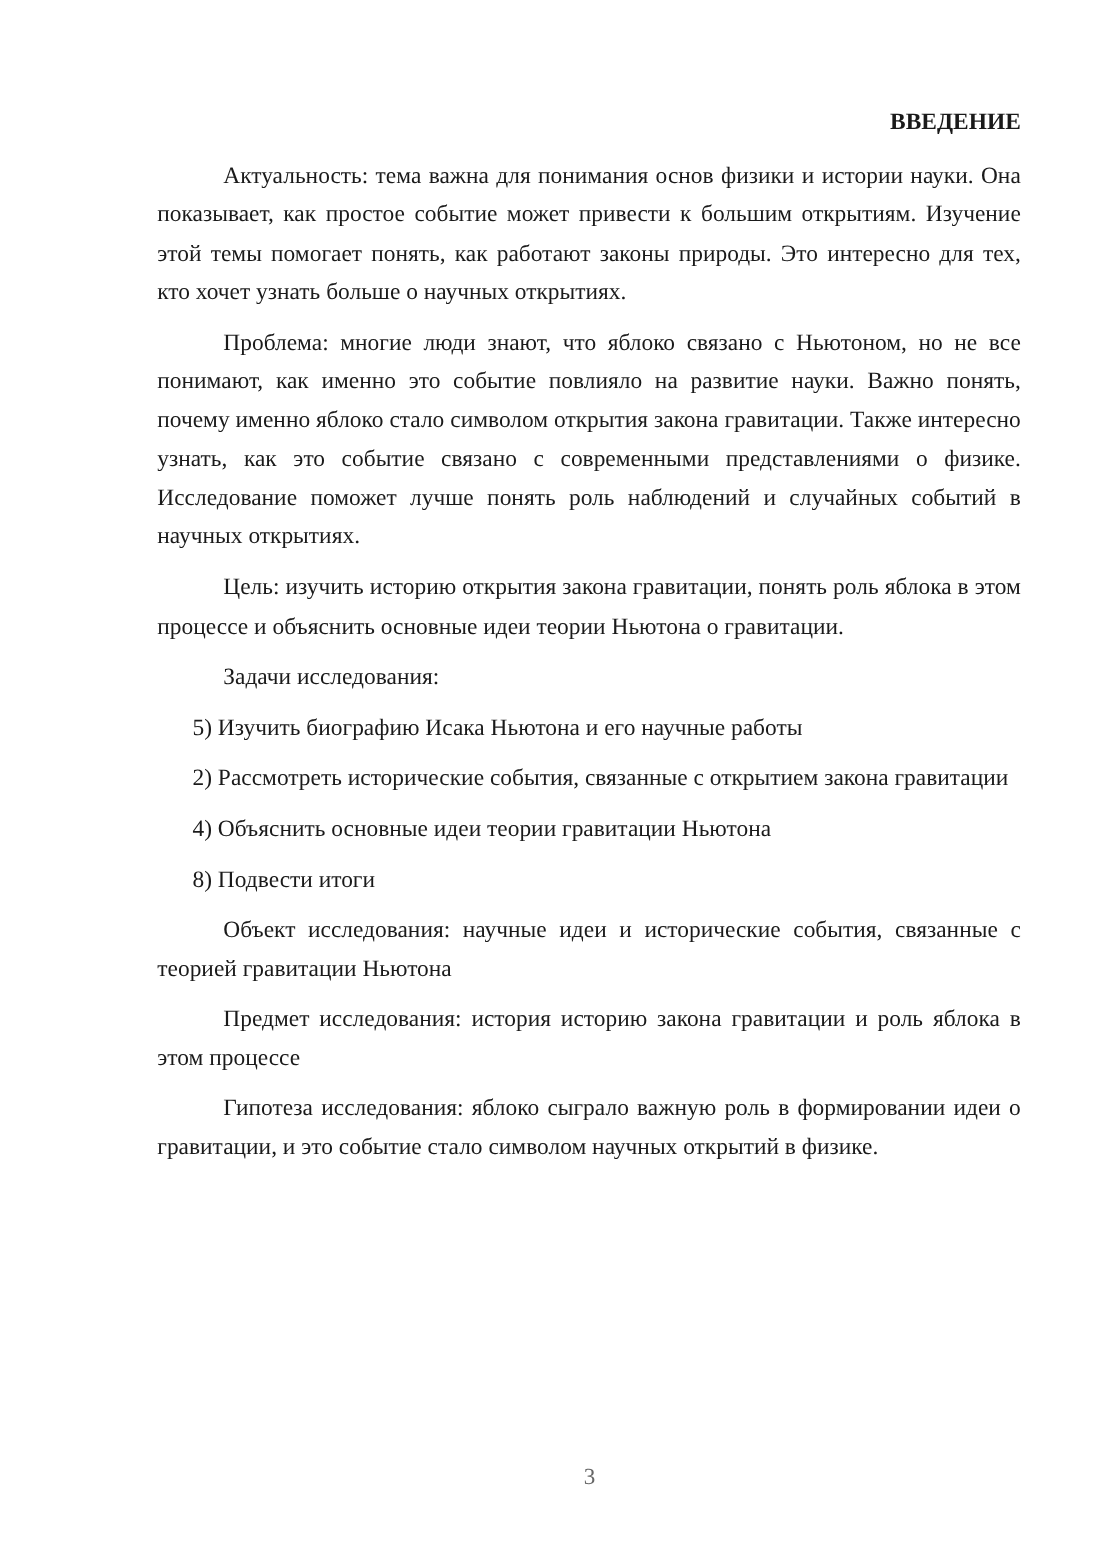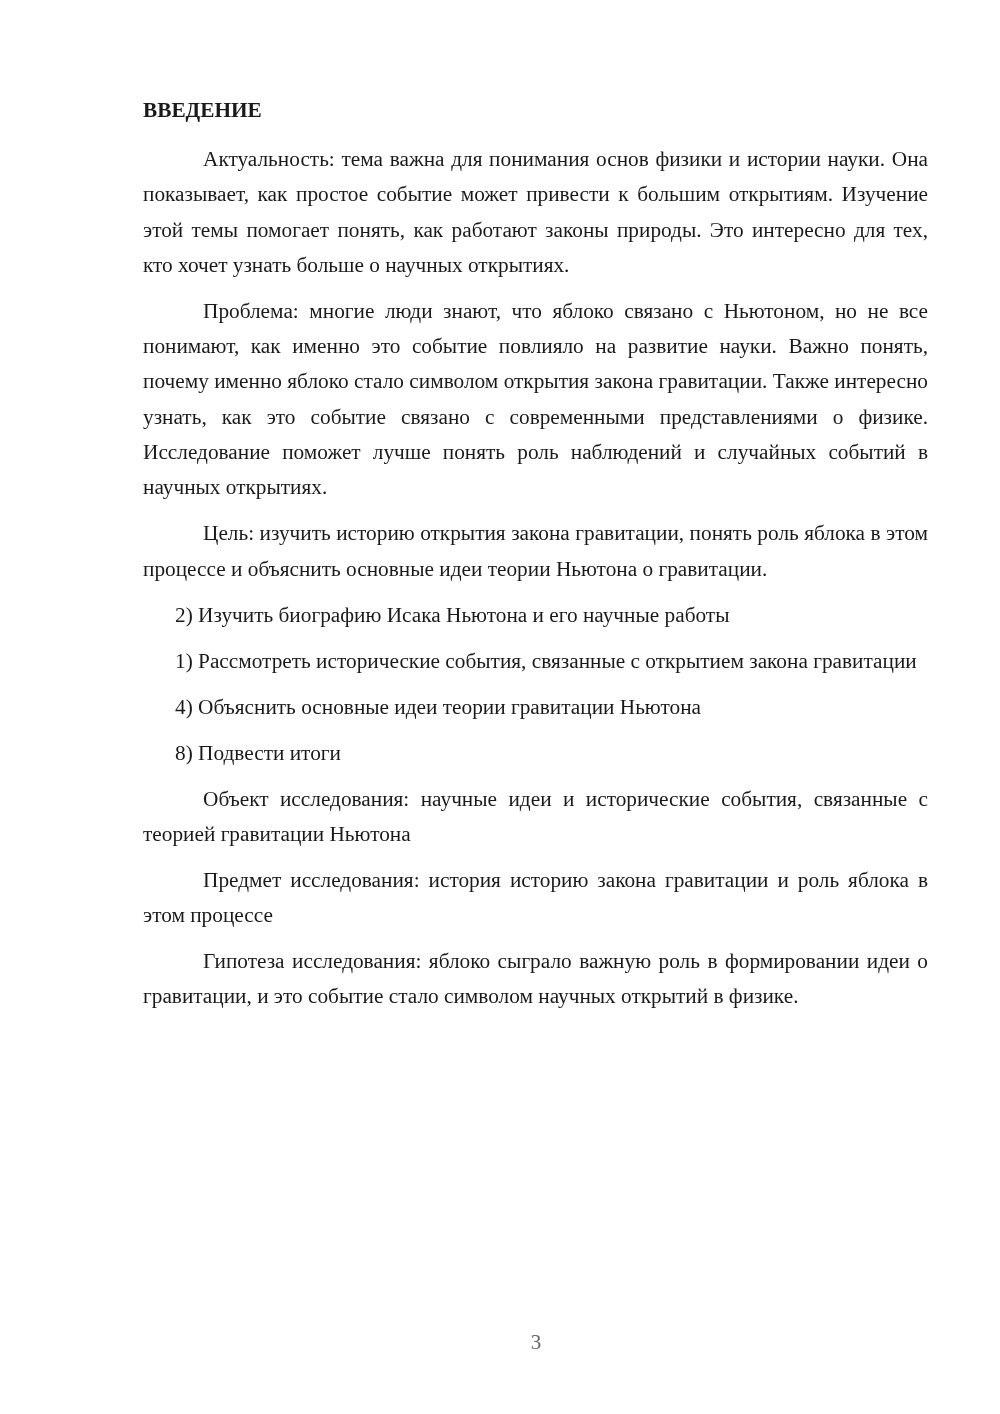--- a/index.html
+++ b/index.html
@@ -6,21 +6,21 @@
   body { width: 1000px; height: 1414px; position: relative; overflow: hidden; }
   .page {
     position: absolute; left: 0; top: 0; width: 1000px; height: 1414px; background: #fff;
     font-family: "Liberation Serif", "DejaVu Serif", serif; color: #1a1a1a;
   }
   .content {
     position: absolute; left: 143px; top: 93px; width: 785px;
     font-size: 21.3px; line-height: 35.3px;
   }
   .title {
-    text-align: left; font-weight: bold; font-size: 21.3px; line-height: 35px;
+    text-align: right; font-weight: bold; font-size: 21.3px; line-height: 35px;
     margin: 0 0 14px 0; letter-spacing: 0px;
   }
   .p {
     text-align: justify; text-indent: 60px; margin: 0 0 10.7px 0;
   }
   .p.left { text-align: left; }
   .li {
     margin: 0 0 10.7px 0; text-indent: 32px; text-align: justify;
   }
   .pagenum {
@@ -31,23 +31,24 @@
 </head>
 <body>
 
 <div class="page">
   <div class="content">
     <div class="title">ВВЕДЕНИЕ</div>
 
     <div class="p">Актуальность: тема важна для понимания основ физики и истории науки. Она показывает, как простое событие может привести к большим открытиям. Изучение этой темы помогает понять, как работают законы природы. Это интересно для тех, кто хочет узнать больше о научных открытиях.</div>
     <div class="p">Проблема: многие люди знают, что яблоко связано с Ньютоном, но не все понимают, как именно это событие повлияло на развитие науки. Важно понять, почему именно яблоко стало символом открытия закона гравитации. Также интересно узнать, как это событие связано с современными представлениями о физике. Исследование поможет лучше понять роль наблюдений и случайных событий в научных открытиях.</div>
     <div class="p">Цель: изучить историю открытия закона гравитации, понять роль яблока в этом процессе и объяснить основные идеи теории Ньютона о гравитации.</div>
+    <div class="p left">Задачи исследования:</div>
 
-    <div class="li">2) Изучить биографию Исака Ньютона и его научные работы</div>
-    <div class="li">1) Рассмотреть исторические события, связанные с открытием закона гравитации</div>
+    <div class="li">5) Изучить биографию Исака Ньютона и его научные работы</div>
+    <div class="li">2) Рассмотреть исторические события, связанные с открытием закона гравитации</div>
     <div class="li">4) Объяснить основные идеи теории гравитации Ньютона</div>
     <div class="li">8) Подвести итоги</div>
 
     <div class="p">Объект исследования: научные идеи и исторические события, связанные с теорией гравитации Ньютона</div>
     <div class="p">Предмет исследования: история историю закона гравитации и роль яблока в этом процессе</div>
     <div class="p">Гипотеза исследования: яблоко сыграло важную роль в формировании идеи о гравитации, и это событие стало символом научных открытий в физике.</div>
   </div>
 
   <div class="pagenum">3</div>
 </div>

